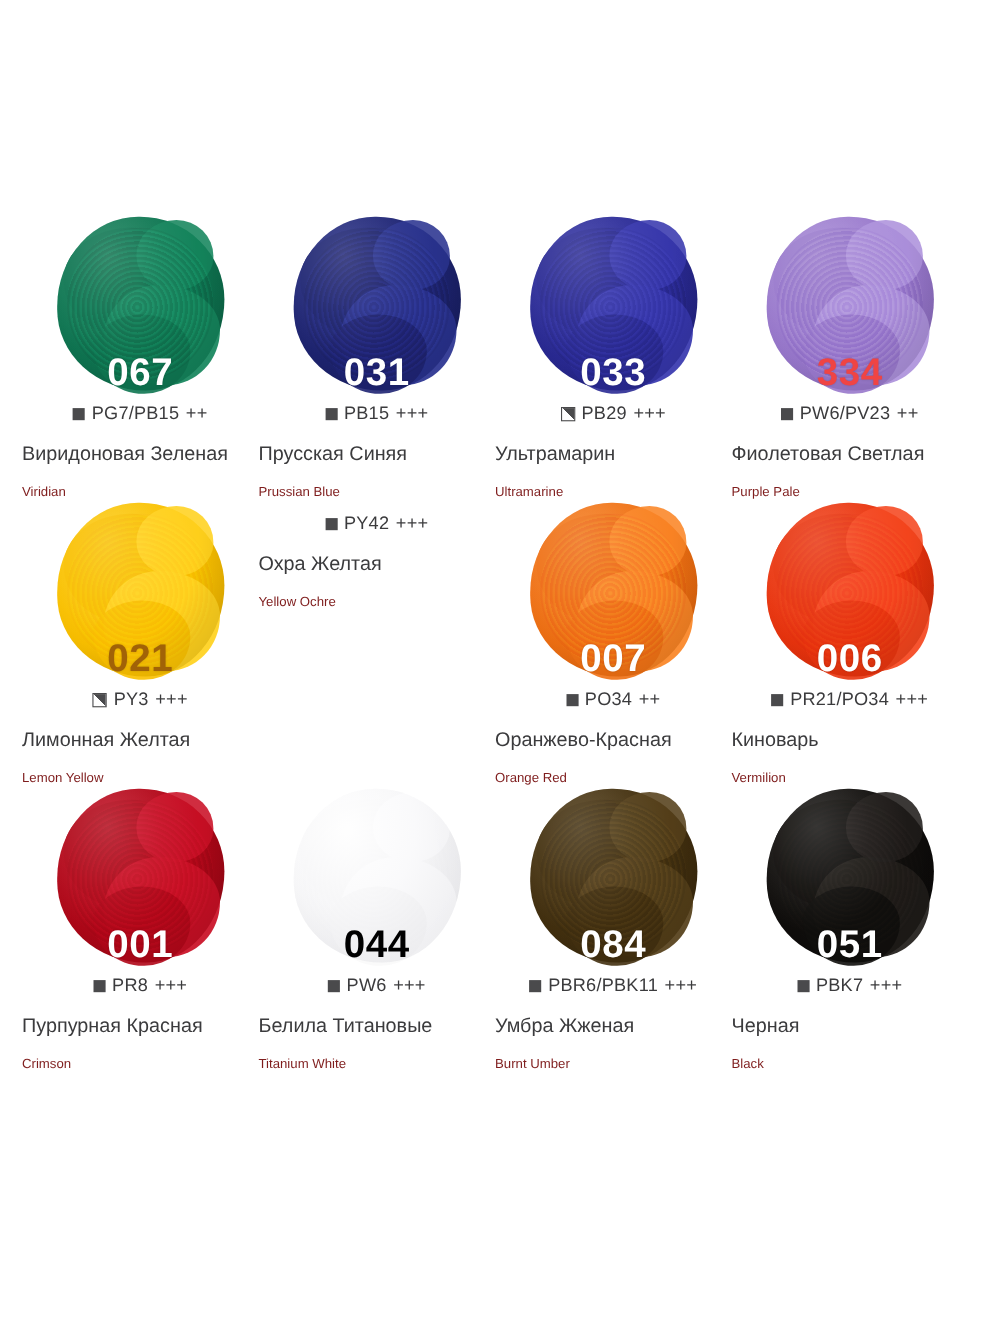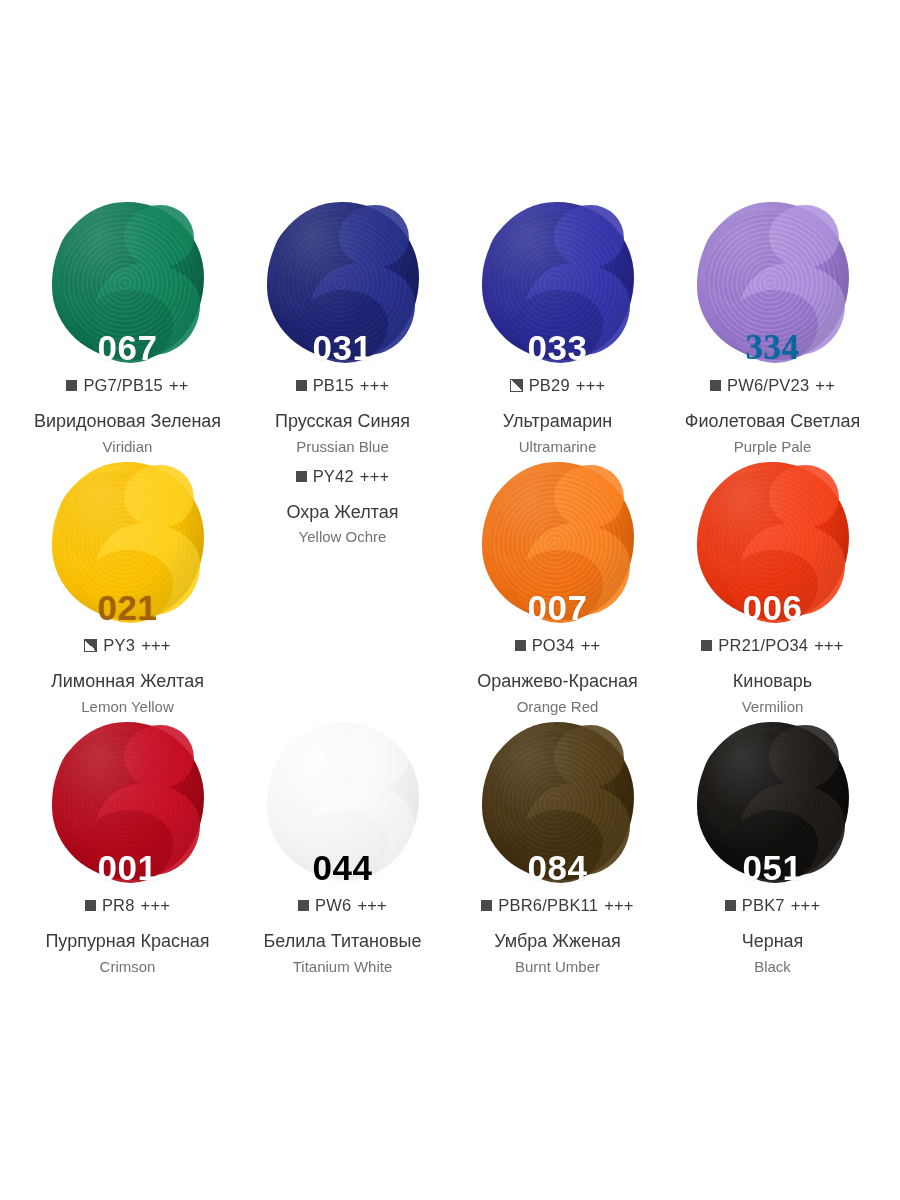--- a/index.html
+++ b/index.html
@@ -124,21 +124,20 @@
     position: relative;
     z-index: 5;
     font-size: 35px;
     font-weight: bold;
     letter-spacing: 0.5px;
     line-height: 1;
     margin-top: -4px;
   }
   .labels {
     margin-top: 10px;
-    text-align: center;
     width: 100%;
   }
   .pigment-line {
     font-size: 16.5px;
     letter-spacing: 0.2px;
     color: #3b3b3d;
     white-space: nowrap;
     display: flex;
     align-items: center;
     justify-content: center;
@@ -161,24 +160,24 @@
     background: linear-gradient(to bottom left, #4a4a4c 0%, #4a4a4c 50%, #ffffff 50%, #ffffff 100%);
   }
   .name-ru {
     font-size: 18px;
     color: #3b3b3d;
     line-height: 1.3;
     margin-top: 14px;
     white-space: nowrap;
   }
   .name-en {
-    font-size: 15px;
-    color: #737373;
+    font-size: 12px;
+    color: #7f1d1d;
     line-height: 1.3;
-    margin-top: 3px;
+    margin-top: 16px;
     white-space: nowrap;
   }
 </style>
 </head>
 <body>
 
 <div class="sheet">
   <div class="grid" id="grid">
       <div class="cell">
         <div class="swatch-wrap">
@@ -253,21 +252,21 @@
         <div class="swatch-wrap">
           <div class="blob">
             <div class="body" style="background: radial-gradient(at 38% 34%, rgb(173, 146, 220) 0%, rgb(152, 120, 203) 48%, rgb(129, 99, 180) 100%);"></div>
             <div class="lump-a" style="background: rgb(152, 120, 203);"></div>
             <div class="lump-b" style="background: rgb(173, 146, 220);"></div>
             <div class="lump-c" style="background: rgb(152, 120, 203);"></div>
             <div class="lump-d" style="background: rgb(173, 146, 220);"></div>
             <div class="swirl"></div>
             <div class="sheen"></div>
           </div>
-          <div class="swatch-code" style="color: #0369a1; text-shadow: rgba(0, 0, 0, 0.18) 0px 0px 2px; font-family: Liberation Serif, serif;">334</div>
+          <div class="swatch-code" style="color: #ef4444; text-shadow: rgba(0, 0, 0, 0.18) 0px 0px 2px;">334</div>
         </div>
         <div class="labels">
           <div class="pigment-line">
             <span class="opacity-icon full"></span>
             <span>PW6/PV23</span>
             <span>++</span>
           </div>
           <div class="name-ru">Фиолетовая Светлая</div>
           <div class="name-en">Purple Pale</div>
         </div>

